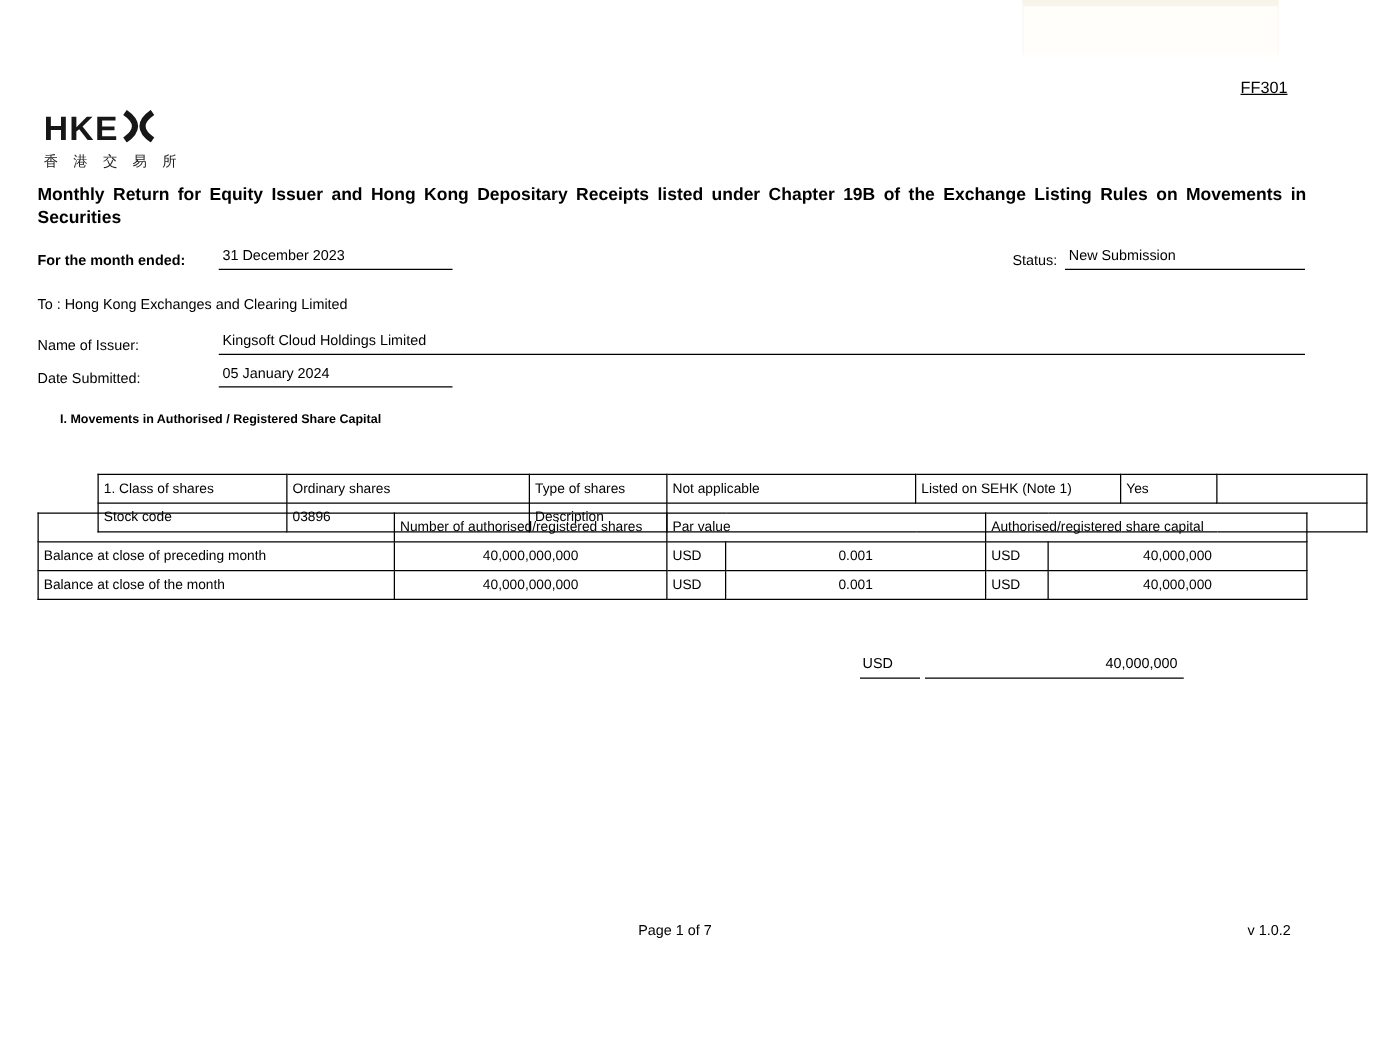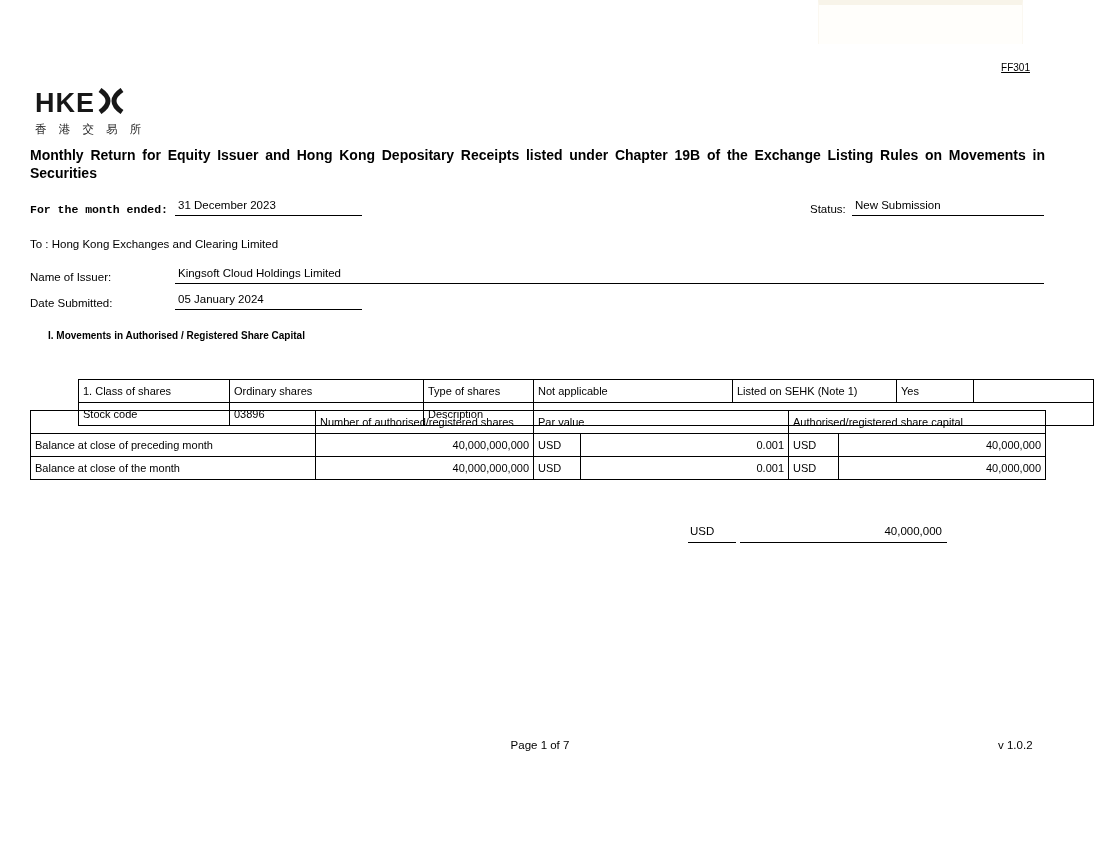--- a/index.html
+++ b/index.html
@@ -17,57 +17,57 @@
 
   
   .overlay-artifact {
     left: 818px; top: 0; width: 205px; height: 44px;
     border-top: 5px solid #f8f4e9;
     border-left: 1px solid #fbf8f1;
     border-right: 1px solid #fbf8f1;
     background: #fffefb;
   }
 
-  .form-code { right: 70px; top: 62px; font-size: 10px; text-decoration: underline; }
+  .form-code { right: 70px; top: 62px; font-size: 13px; text-decoration: underline; }
 
   
   .logo { left: 35px; top: 88px; }
   .logo-en { display: flex; align-items: center; font-size: 27px; font-weight: bold; letter-spacing: 1px; color: #171717; line-height: 27px; }
   .logo-x { display: inline-block; margin-left: 1px; }
   .logo-zh { margin-top: 3px; font-size: 11.5px; letter-spacing: 4.5px; color: #222; }
 
   .doc-title {
     left: 30px; top: 147px; width: 1015px;
     font-size: 14px; font-weight: bold; line-height: 17.5px;
   }
   .doc-title .line1 { text-align: justify; text-align-last: justify; white-space: normal; }
 
   .label { font-size: 11.5px; }
-  .bold { font-weight: bold; font-family: Liberation Mono, monospace; }
+  .bold { font-weight: bold; }
 
   .field-underline {
     border-bottom: 1px solid #000;
     font-size: 11.5px;
     height: 17px;
     padding-left: 3px;
   }
 
   .section-heading { left: 30px; top: 330px; font-size: 10px; font-weight: bold; padding-left: 18px; }
 
   table { border-collapse: collapse; table-layout: fixed; }
   td {
     border: 1px solid #000;
     font-size: 11px;
     height: 23px;
     padding: 0 4px;
     overflow: hidden;
     white-space: nowrap;
   }
   td.center { }
-  td.right { text-align: right; }
+  td.right { text-align: center; }
 
   .total-label { font-size: 11.5px; text-align: right; }
   .total-ccy { font-size: 11.5px; border-bottom: 1px solid #000; height: 18px; padding-left: 2px; }
   .total-amt { font-size: 11.5px; border-bottom: 1px solid #000; height: 18px; text-align: right; padding-right: 5px; }
 
   .footer-page { left: 440px; top: 739px; width: 200px; text-align: center; font-size: 11.5px; }
   .footer-ver { left: 998px; top: 739px; font-size: 11.5px; }
 </style>
 </head>
 <body>

